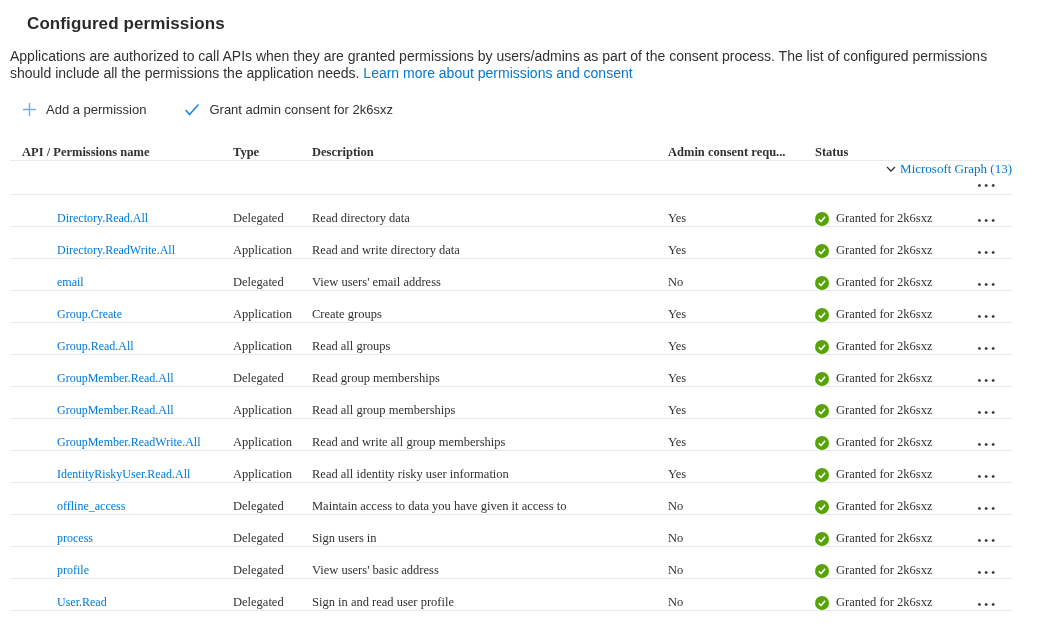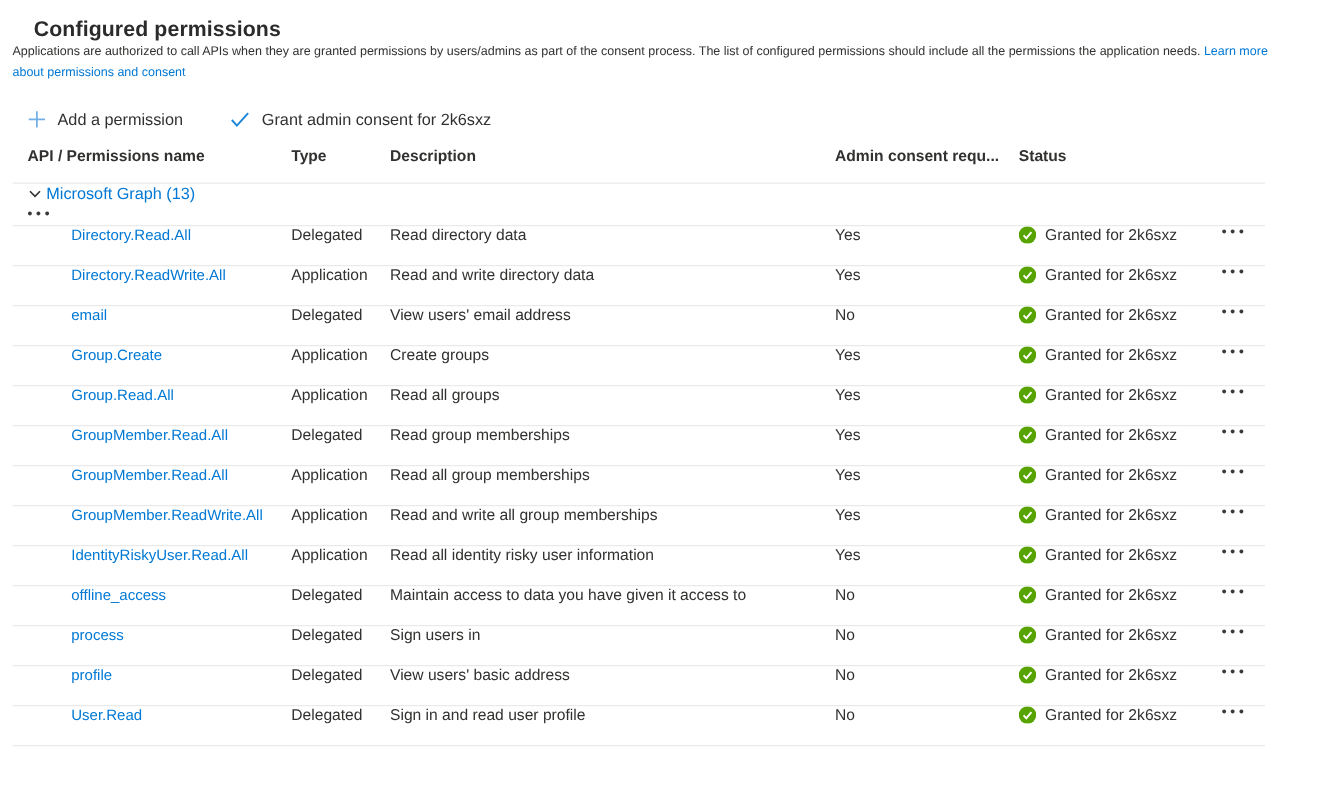--- a/index.html
+++ b/index.html
@@ -20,21 +20,22 @@
     -webkit-font-smoothing:antialiased;
   }
   .page-title{
     font-size:17px;
     font-weight:600;
     letter-spacing:.1px;
     color:#2b2b2b;
     margin-left:17px;
   }
   .description{
-    font-size:10px;
+    margin-top:14px;
+    font-size:14px;
     line-height:16.5px;
     max-width:1010px;
     color:var(--text);
   }
   .description a{
     color:var(--link);
     text-decoration:none;
     cursor:pointer;
   }
   .toolbar{
@@ -56,23 +57,24 @@
     cursor:pointer;
     padding:0;
   }
   .toolbar-btn svg{display:block;}
   .table{
     margin-top:15px;
     width:1002px;
   }
   .thead,.grow,.prow{
     display:flex;
-    align-items:flex-start;
+    align-items:flex-end;
     border-bottom:1px solid var(--border);
     padding-left:12px;
+    font-family:Liberation Serif, serif;
   }
   .thead{
     height:29px;
     font-weight:bold;
     font-size:12.5px;
   }
   .grow{height:34px;flex-direction:column;}
   .prow{height:32px;font-size:12.5px;}
   .c{flex:none;overflow:hidden;white-space:nowrap;}
   .c-name{width:211px;}

